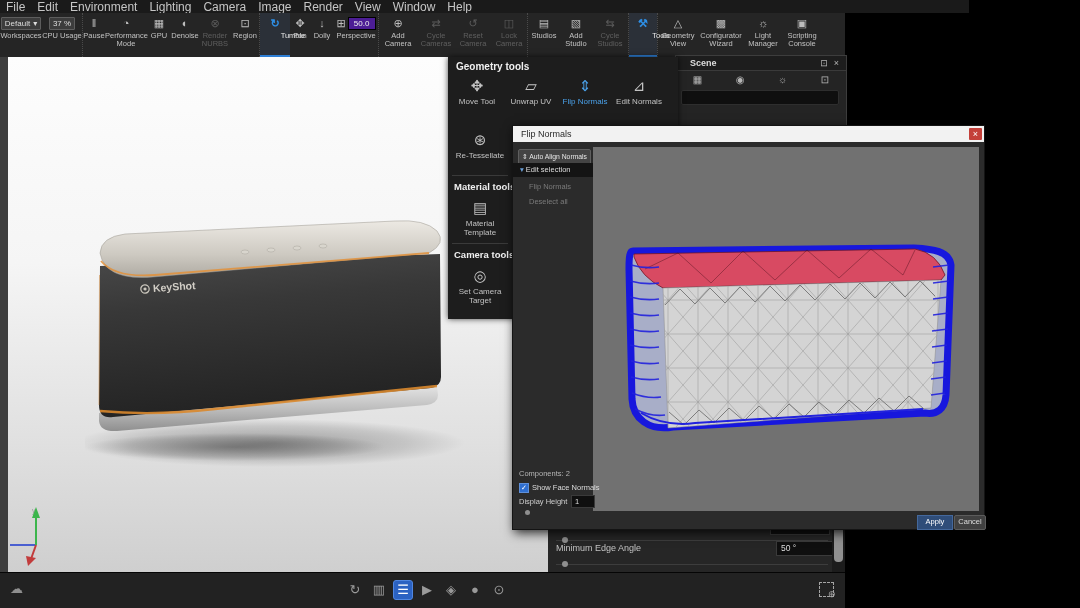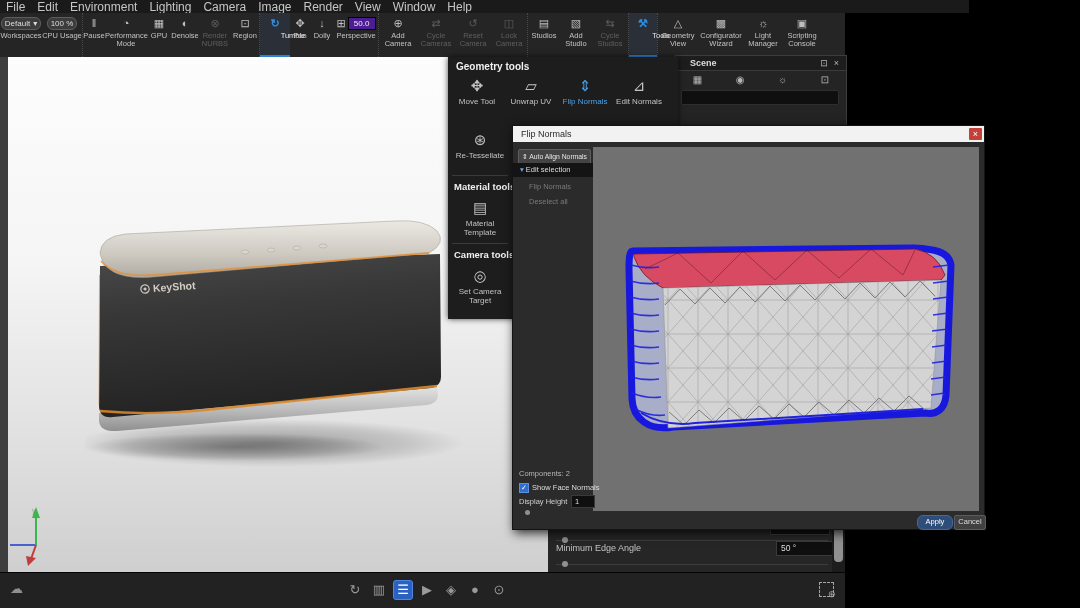--- a/index.html
+++ b/index.html
@@ -16,21 +16,21 @@
            display:flex;border-bottom:1px solid #0b0b0b;overflow:hidden;}
   .tgroup{display:flex;border-right:1px dotted #4a4a4a;}
   .titem{display:flex;flex-direction:column;align-items:center;padding-top:3px;position:relative;}
   .ticon{height:14px;line-height:14px;font-size:11px;color:#bdbdbd;}
   .tlbl{font-size:7.5px;color:#c2c2c2;text-align:center;line-height:8px;margin-top:2px;width:100%;}
   .titem.active{background:#2b3038;box-shadow:inset 0 -2px 0 #2e7fd6;}
   .titem.active .ticon{color:#2e8fe6;font-weight:bold;}
   .titem.active .tlbl{color:#e8e8e8;margin-left:36px;}
   .titem.disabled{opacity:.35;}
   .tval{background:#3c3c3c;border:1px solid #5d5d5d;font-size:8px;color:#ddd;padding:0 3px;
-        height:11px;line-height:11px;border-radius:6px;display:flex;gap:3px;margin-top:1px;}
+        height:11px;line-height:11px;border-radius:1px;display:flex;gap:3px;margin-top:1px;}
   .tinput{background:#4c1d95;color:#eee;font-size:8px;height:11px;line-height:11px;
           padding:0 2px;border:1px solid #000;width:22px;text-align:center;}
   .prow{display:flex;align-items:center;gap:2px;}
   
   .vedge{position:absolute;left:0;top:57px;width:8px;height:515px;background:#3e3e3e;}
   .viewport{position:absolute;left:8px;top:57px;width:540px;height:515px;z-index:1;
             background:linear-gradient(180deg,#fdfdfd 0%,#f5f5f5 40%,#e0e0e0 75%,#cfcfcf 100%);}
   
   .rpanel{position:absolute;left:548px;top:57px;width:297px;height:515px;background:#262626;z-index:1;}
   .slider-line{position:absolute;height:1px;background:#3d3d3d;left:8px;width:272px;}
@@ -77,21 +77,21 @@
   .dlg-item-sel{position:absolute;left:0;top:37px;width:80px;height:14px;background:#141414;
                 color:#ddd;font-size:7.5px;line-height:14px;padding-left:7px;box-sizing:border-box;}
   .dlg-item-dim{position:absolute;color:#7a7a7a;font-size:7.5px;line-height:12px;left:16px;}
   .dlg-vp{position:absolute;left:80px;top:21px;width:386px;height:364px;background:#717171;overflow:hidden;}
   .dlg-foot-txt{position:absolute;color:#b5b5b5;font-size:7.5px;}
   .dlg-check{position:absolute;width:8px;height:8px;background:#2f6fd0;border:1px solid #5f8fd8;
              color:#fff;font-size:7px;line-height:8px;text-align:center;}
   .dlg-input{position:absolute;background:#0f0f0f;border:1px solid #3a3a3a;color:#ddd;
              font-size:7.5px;line-height:11px;padding:0 3px;}
   .dlg-apply{position:absolute;left:404px;top:389px;width:34px;height:13px;background:#2f4d79;
-             border:1px solid #44689c;border-radius:6px;color:#fff;font-size:7.5px;line-height:12px;text-align:center;}
+             border:1px solid #44689c;border-radius:0;color:#fff;font-size:7.5px;line-height:12px;text-align:center;}
   .dlg-cancel{position:absolute;left:441px;top:389px;width:30px;height:13px;background:#414141;
               border:1px solid #5c5c5c;border-radius:2px;color:#ddd;font-size:7.5px;line-height:12px;text-align:center;}
   
   .bottombar{position:absolute;left:0;top:572px;width:845px;height:36px;background:#222;
              border-top:1px solid #050505;z-index:2;}
   .bicons{position:absolute;left:345px;top:7px;display:flex;gap:4px;}
   .bico{width:20px;height:20px;font-size:13px;line-height:20px;text-align:center;color:#9a9a9a;}
   .bico.active{background:#2b62c2;border:1px solid #4f86e0;border-radius:3px;color:#fff;
                width:18px;height:18px;line-height:18px;}
   .cloudico{position:absolute;left:10px;top:8px;font-size:13px;color:#8f8f8f;}
@@ -121,21 +121,21 @@
     <div class="tgroup">
       <div class="titem" style="width:42px">
         <div class="tval">
             <span>Default</span>
             <span>▾</span>
           </div>
         <div class="tlbl">Workspaces</div>
       </div>
       <div class="titem" style="width:40px">
         <div class="tval">
-            <span>100 %</span>
+            <span>37 %</span>
           </div>
         <div class="tlbl">CPU Usage</div>
       </div>
     </div>
     <div class="tgroup">
       <div class="titem" style="width:22px">
         <div class="ticon">‖</div>
         <div class="tlbl">Pause</div>
       </div>
       <div class="titem" style="width:42px">

